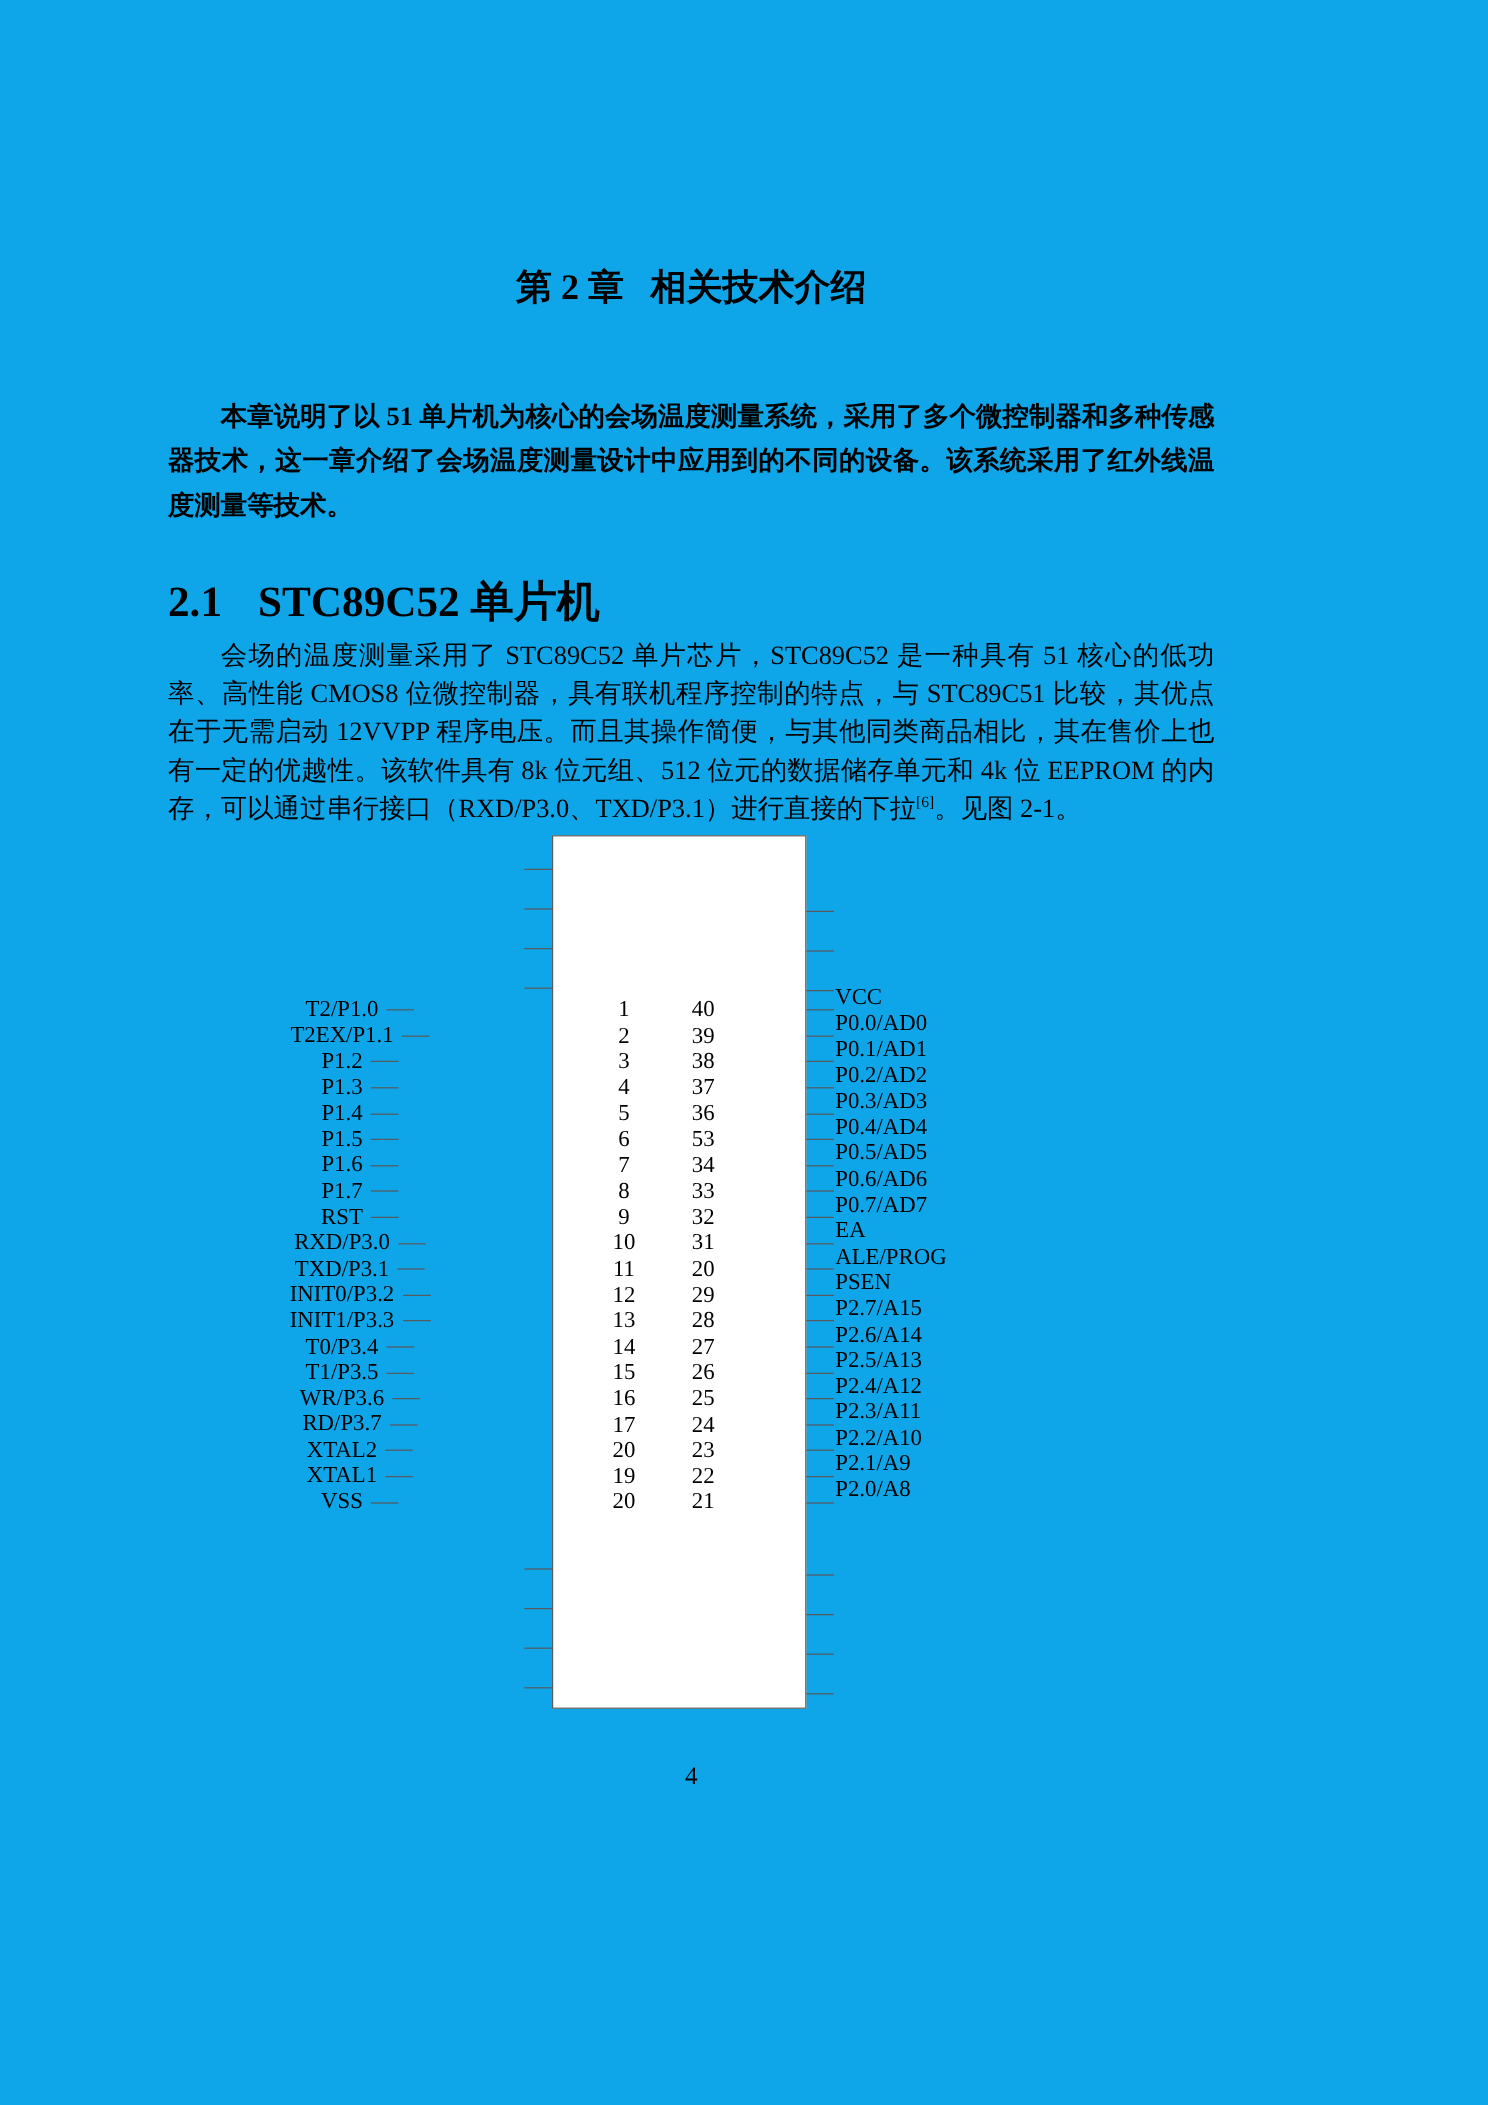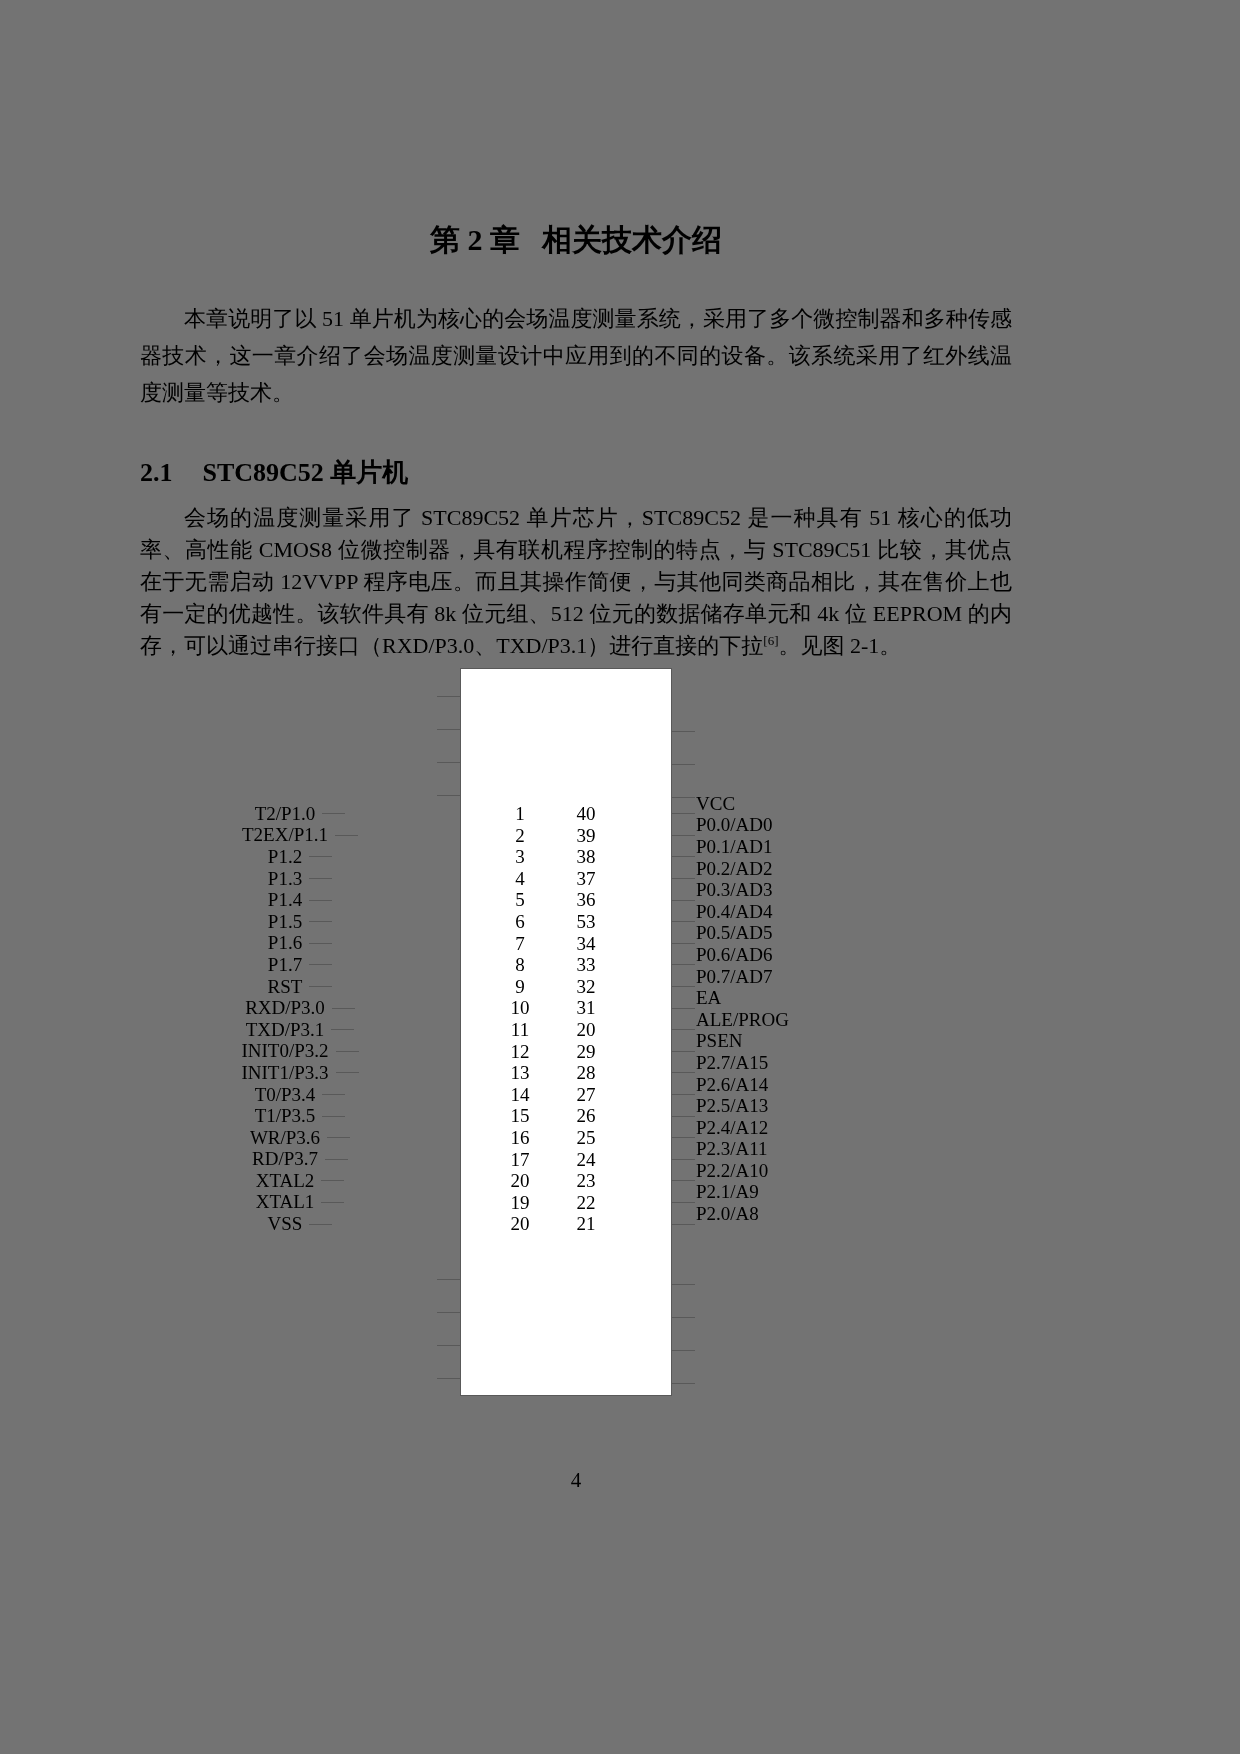--- a/index.html
+++ b/index.html
@@ -1,20 +1,20 @@
 <!DOCTYPE html>
 <html><head>
 <meta charset="utf-8">
 <style>
   html,body{margin:0;padding:0;background:#fff;}
   .page{
     position:relative;
     width:1240px;
     height:1754px;
-    background:#737373;
+    background:#0ea5e9;
     color:#000;
     font-family:"Liberation Serif","DejaVu Serif",serif;
     overflow:hidden;
   }
   .content{
     position:absolute;
     left:140px;
     top:0;
     width:872px;
   }
@@ -25,24 +25,24 @@
     line-height:36px;
     font-weight:bold;
   }
   .chapter-title .chap-num{margin-right:22px;}
   .para{
     font-size:22px;
     margin:0;
     text-align:justify;
     text-indent:2em;
   }
-  .intro{margin-top:42px;line-height:37px;}
+  .intro{margin-top:70px;line-height:37px;font-weight:bold;}
   .section-heading{
     margin:45px 0 0 0;
-    font-size:26px;
+    font-size:36px;
     line-height:34px;
     font-weight:bold;
   }
   .section-heading .sec-num{margin-right:30px;}
   .body2{margin-top:12px;line-height:32px;}
   sup{font-size:13px;line-height:0;}
   
   .chip-diagram{
     position:relative;
     margin-top:6px;

